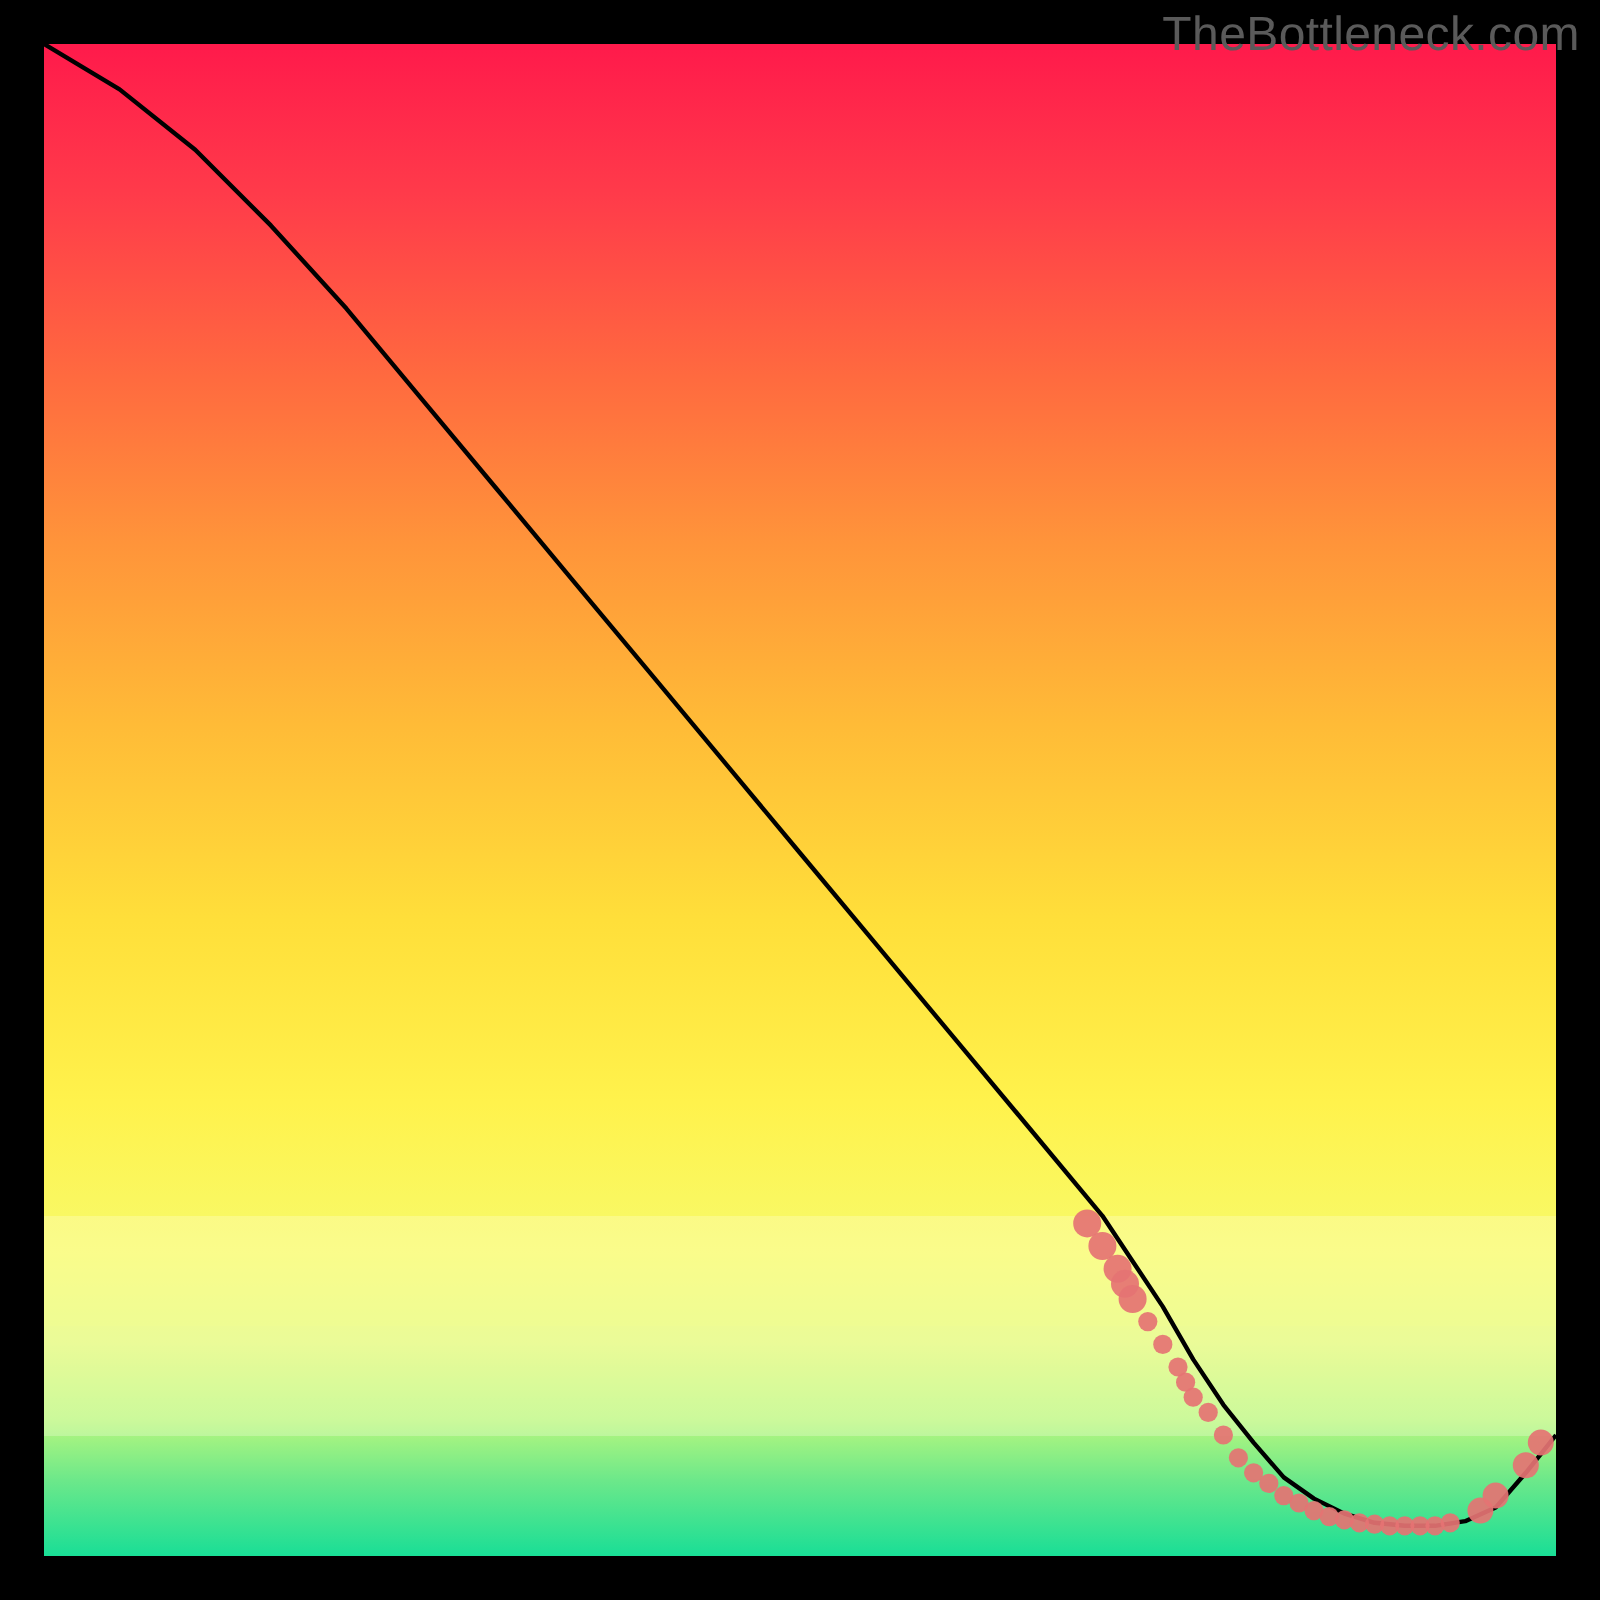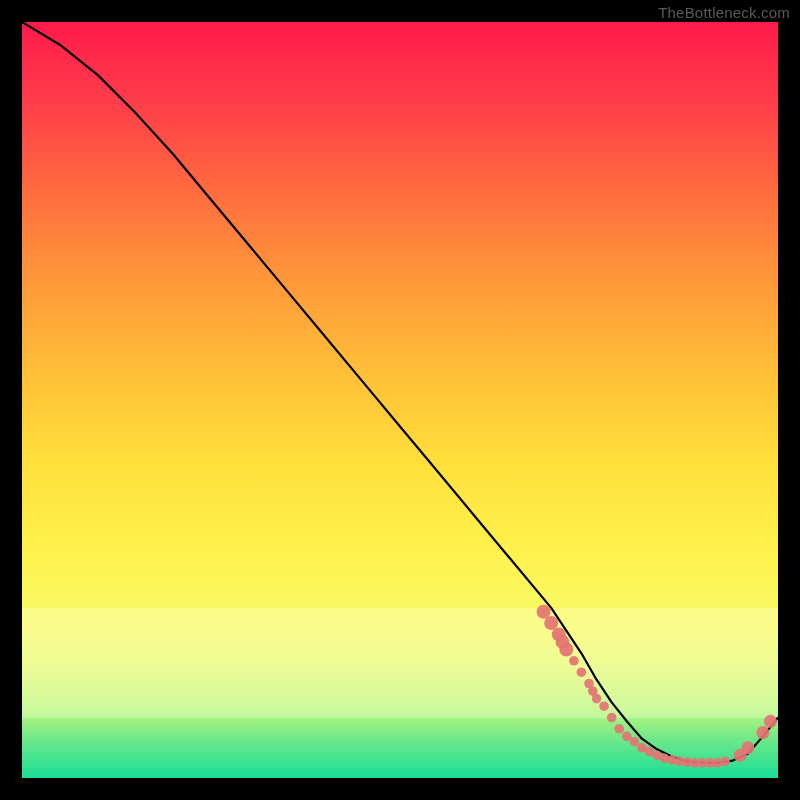--- a/index.html
+++ b/index.html
@@ -67,21 +67,21 @@
     top: 0;
     width: 756px;
     height: 756px;
     overflow: visible;
   }
   .watermark {
     position: absolute;
     top: 4px;
     right: 10px;
     color: #5a5a5a;
-    font-size: 15px;
+    font-size: 24px;
     font-weight: 500;
     letter-spacing: .2px;
   }
 </style>
 </head>
 <body>
 
 <div class="stage">
 
   <div class="plot">

